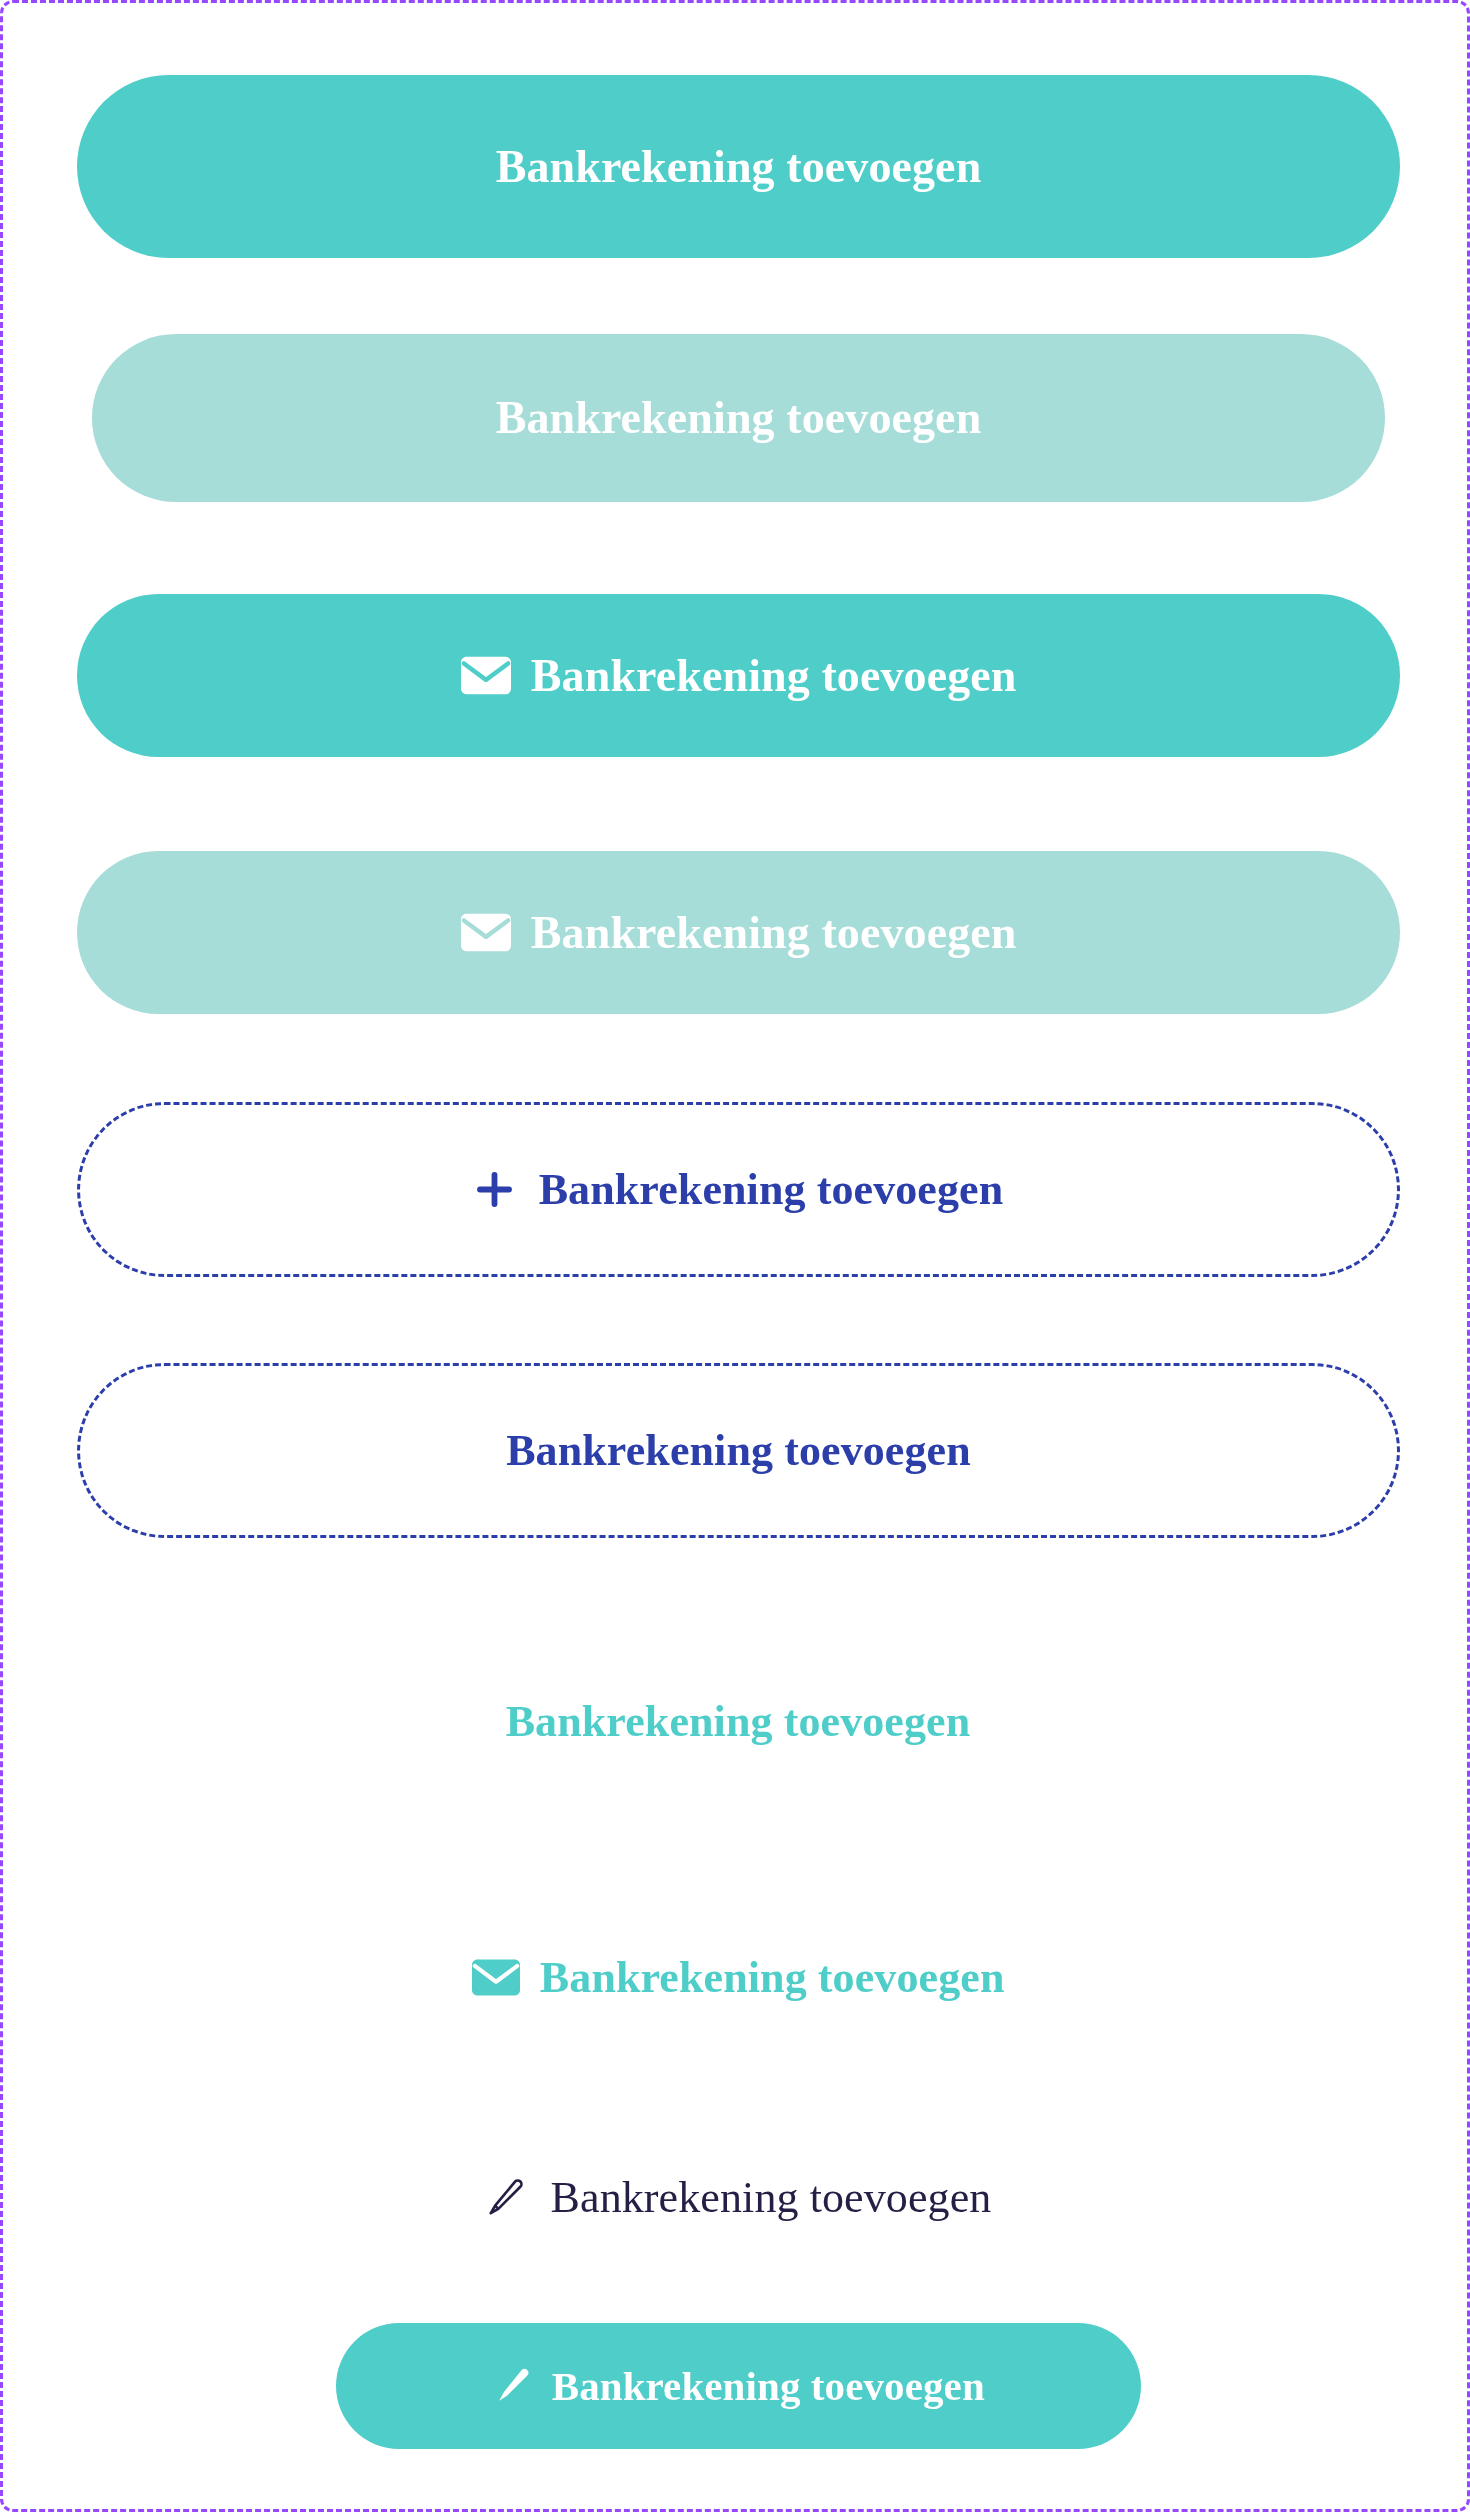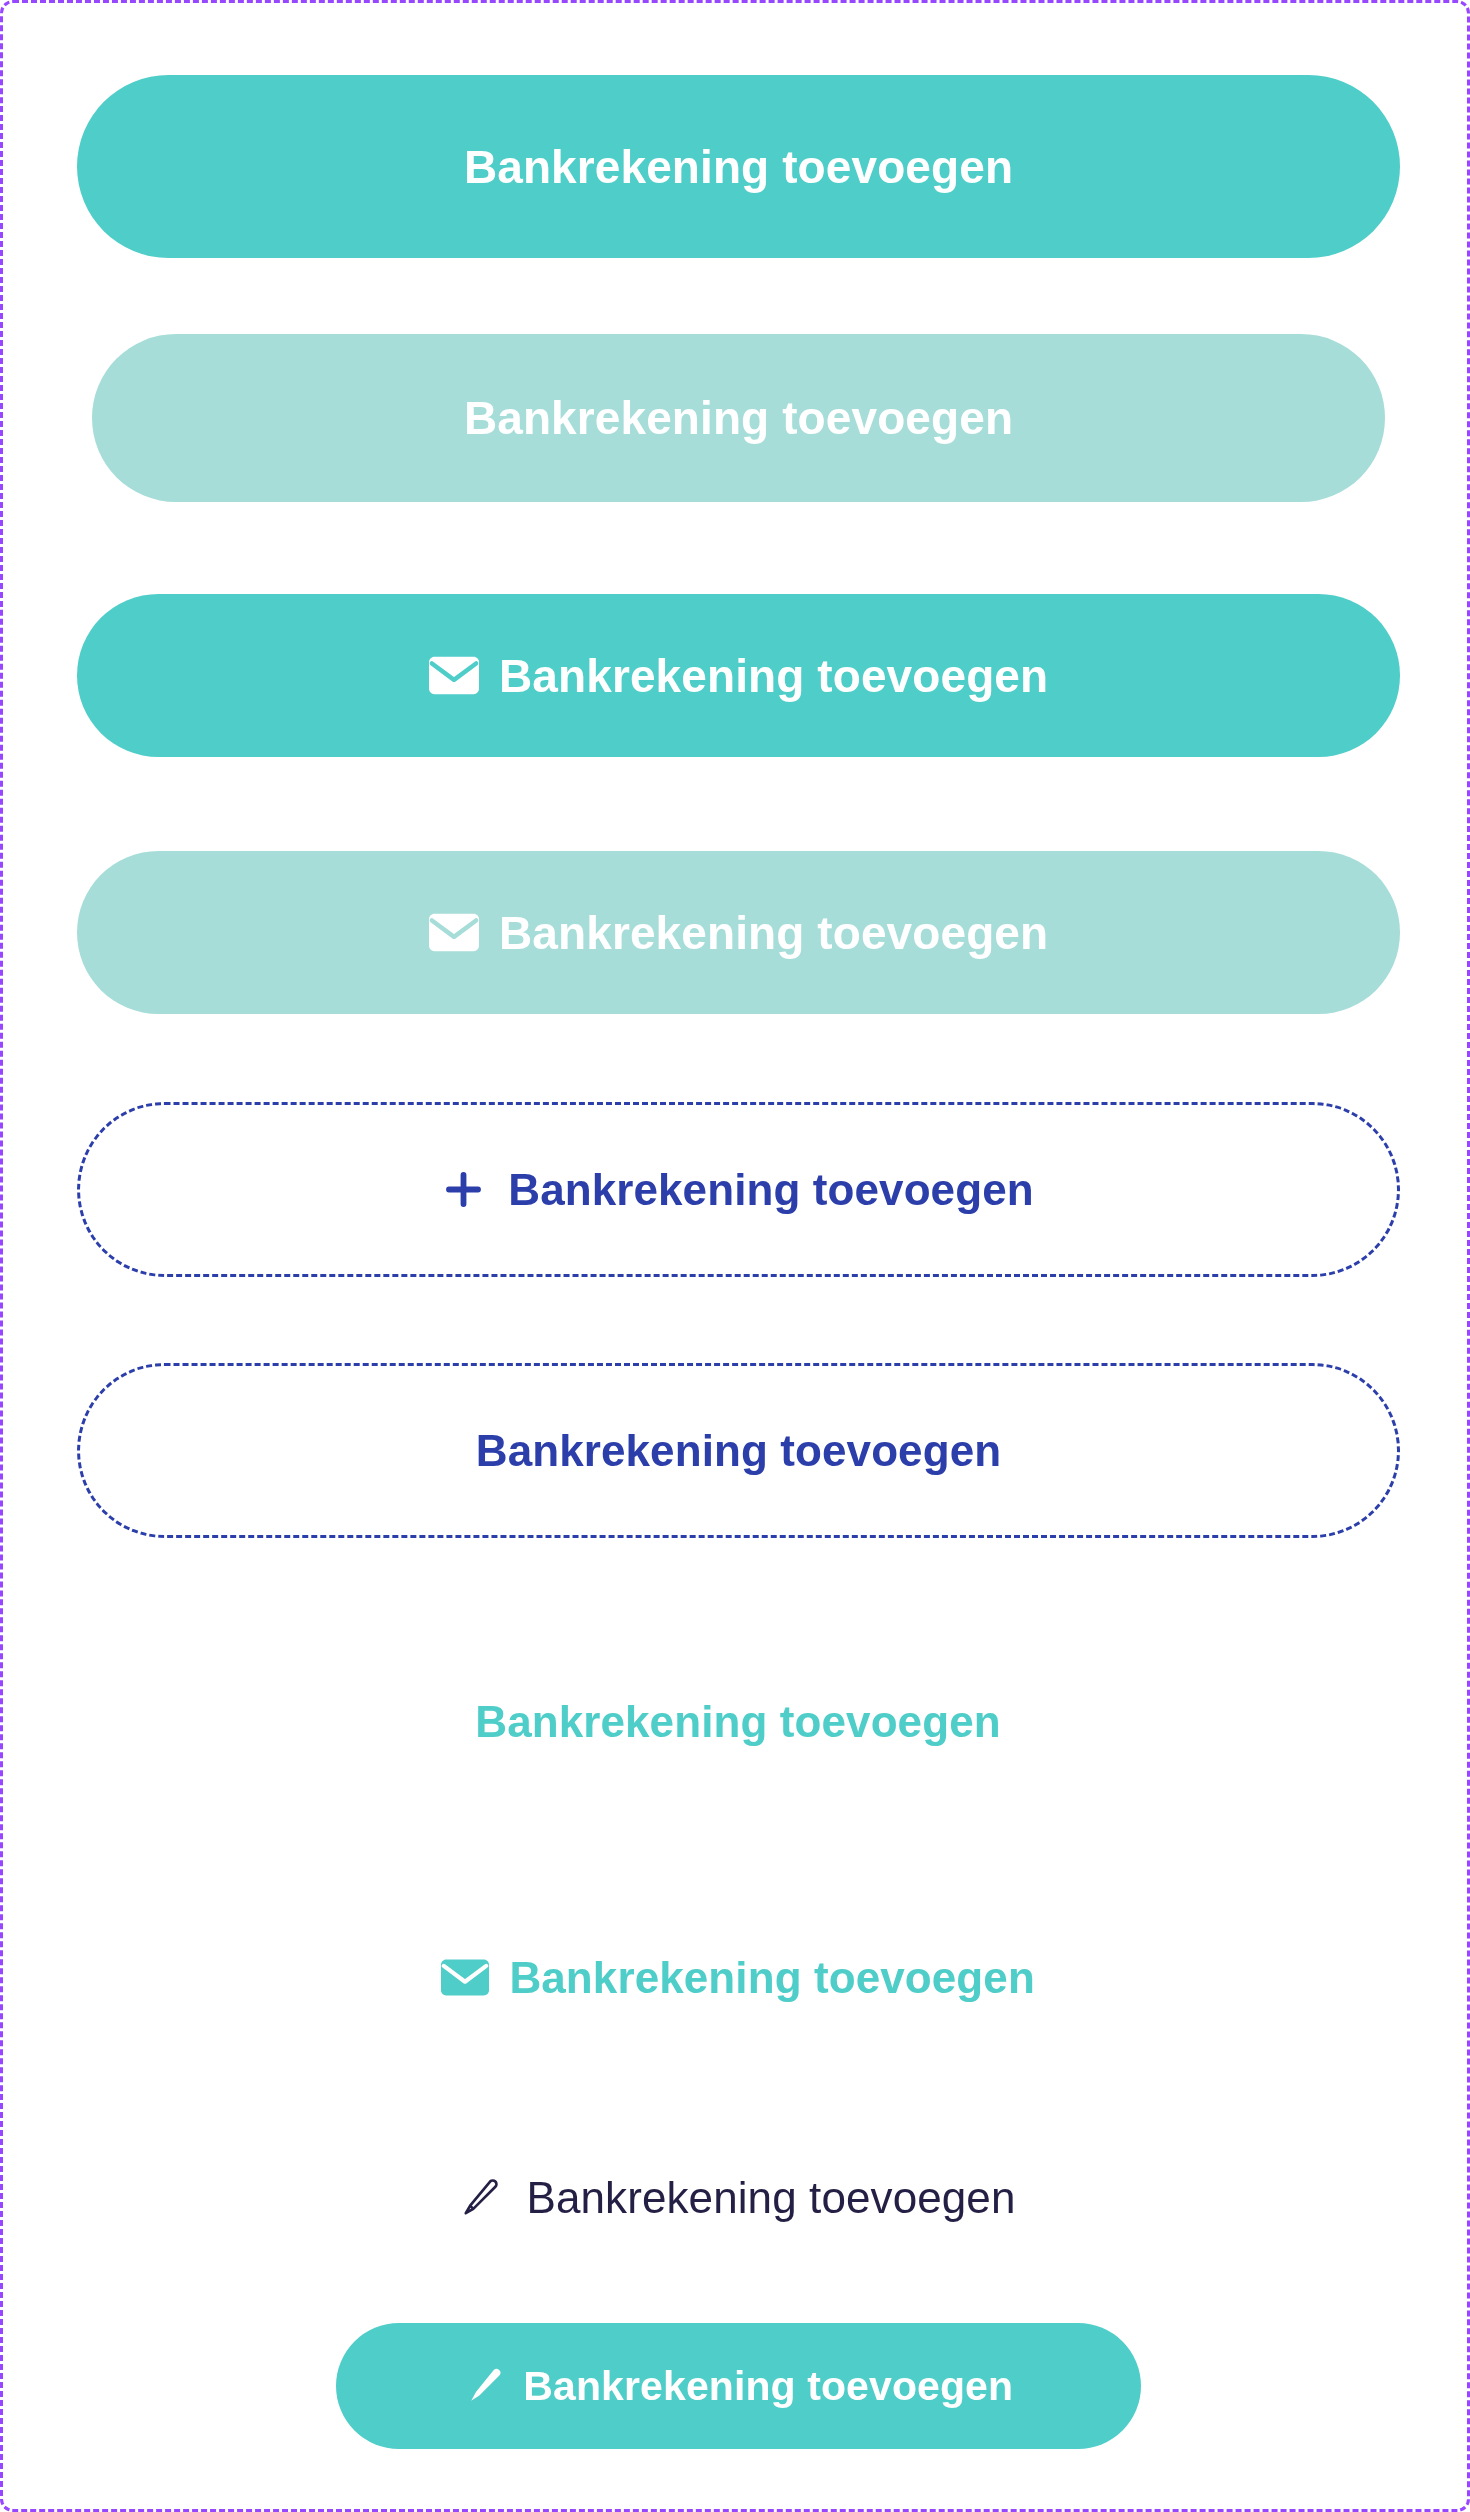--- a/index.html
+++ b/index.html
@@ -49,20 +49,21 @@
     align-items: center;
     justify-content: center;
     gap: 20.3px;
     box-sizing: border-box;
     border: none;
     outline: none;
     padding: 0;
     margin: 0;
     cursor: pointer;
     white-space: nowrap;
+    font-family: Liberation Serif, serif;
   }
 
   .label {
     font-weight: bold;
     letter-spacing: 0.1px;
     line-height: 1;
   }
 
   
   .pill-solid {

